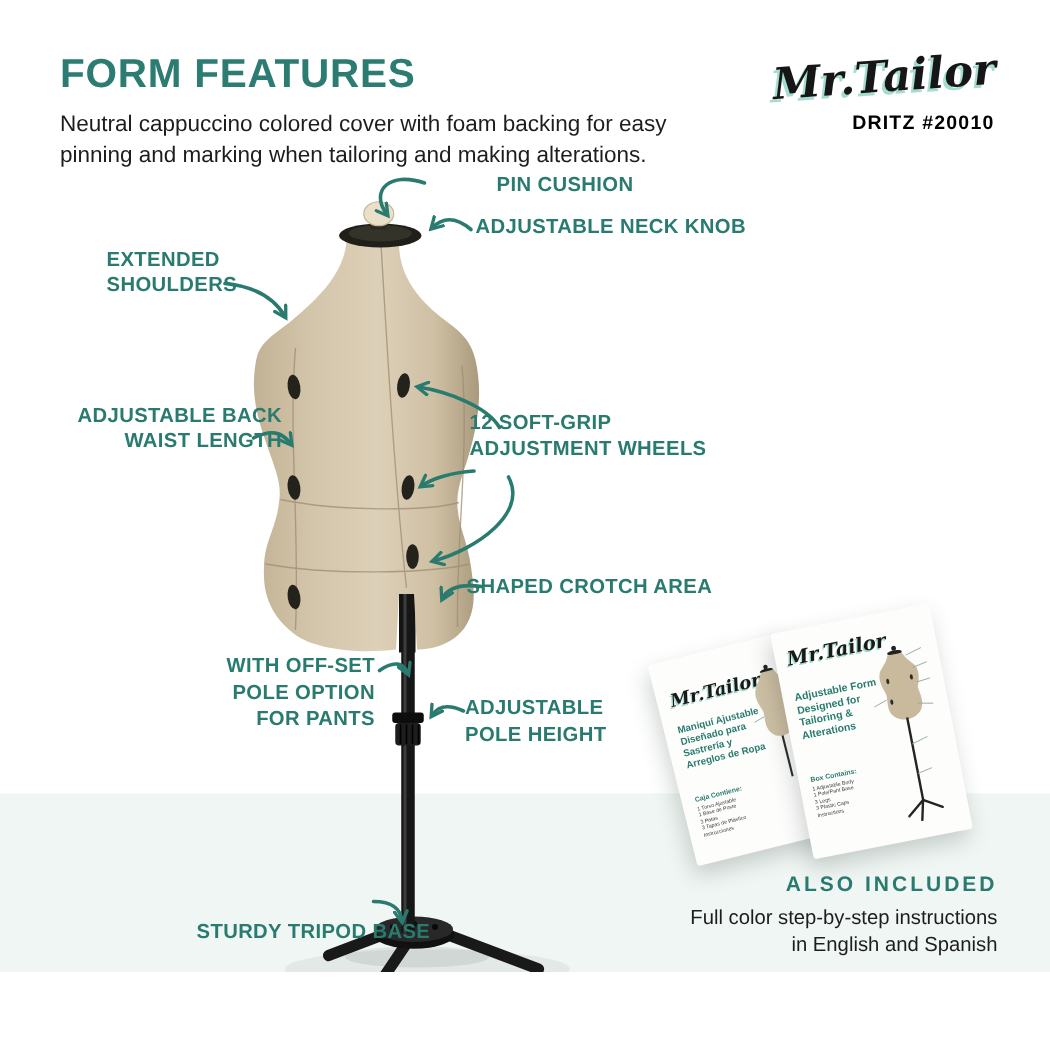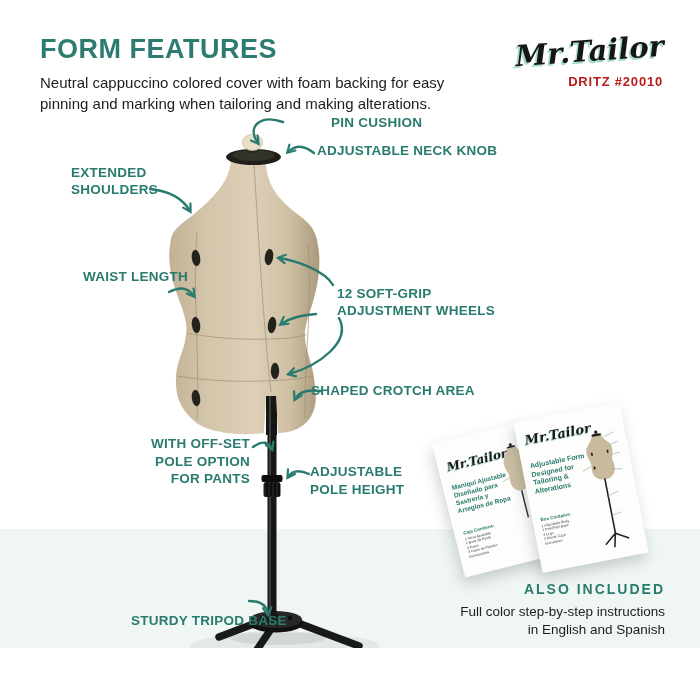--- a/index.html
+++ b/index.html
@@ -8,21 +8,21 @@
   .floor{position:absolute;left:0;top:529px;width:700px;height:171px;background:#f0f6f3;}
   
   .title{position:absolute;left:40px;top:34px;font-size:27px;font-weight:bold;
          color:#2d7c72;letter-spacing:.5px;}
   .subtitle{position:absolute;left:40px;top:72px;font-size:15px;color:#1d1d1d;line-height:21px;}
   
   .logo{position:absolute;right:36px;top:34px;font-family:"DejaVu Serif",serif;
         font-style:italic;font-weight:bold;font-size:29px;color:#161616;
         text-shadow:-2px 2px 0 #a5dcd0;transform:rotate(-4deg);}
   .sku{position:absolute;right:37px;top:74px;font-size:13px;font-weight:bold;
-       color:#b91c1c;letter-spacing:.8px;}
+       color:#000000;letter-spacing:.8px;}
   
   .lbl{position:absolute;font-size:13.5px;font-weight:bold;color:#2a7b6f;
        letter-spacing:.25px;line-height:16.5px;white-space:nowrap;z-index:3;}
   .lbl.rt{text-align:right;}
   .svg-layer{position:absolute;left:0;top:0;z-index:2;}
   
   .card{position:absolute;background:#fdfdfc;border-radius:2px;
         box-shadow:-3px 6px 14px rgba(40,60,55,.22);z-index:3;}
   .card-es{left:447px;top:430px;width:96px;height:138px;transform:rotate(-14deg);}
   .card-en{left:527px;top:411px;width:108px;height:153px;transform:rotate(-11deg);}
@@ -154,23 +154,24 @@
     </g>
   </svg>
 
   <div class="lbl" style="left:287px;top:115px;padding-left:44px;">PIN CUSHION</div>
   <div class="lbl" style="left:317px;top:143px;">ADJUSTABLE NECK KNOB</div>
   <div class="lbl" style="left:71px;top:165px;">
     <div>EXTENDED</div>
     <div>SHOULDERS</div>
   </div>
   <div class="lbl rt" style="left:40px;top:269px;width:148px;">
+    <div>ADJUSTABLE BACK</div>
     <div>WAIST LENGTH</div>
   </div>
-  <div class="lbl" style="left:313px;top:286px;margin-left:24px;">
+  <div class="lbl" style="left:313px;top:274px;">
     <div>12 SOFT-GRIP</div>
     <div>ADJUSTMENT WHEELS</div>
   </div>
   <div class="lbl" style="left:311px;top:383px;">SHAPED CROTCH AREA</div>
   <div class="lbl rt" style="left:128px;top:435px;width:122px;line-height:17.5px;">
     <div>WITH OFF-SET</div>
     <div>POLE OPTION</div>
     <div>FOR PANTS</div>
   </div>
   <div class="lbl" style="left:310px;top:463px;line-height:17.5px;">

